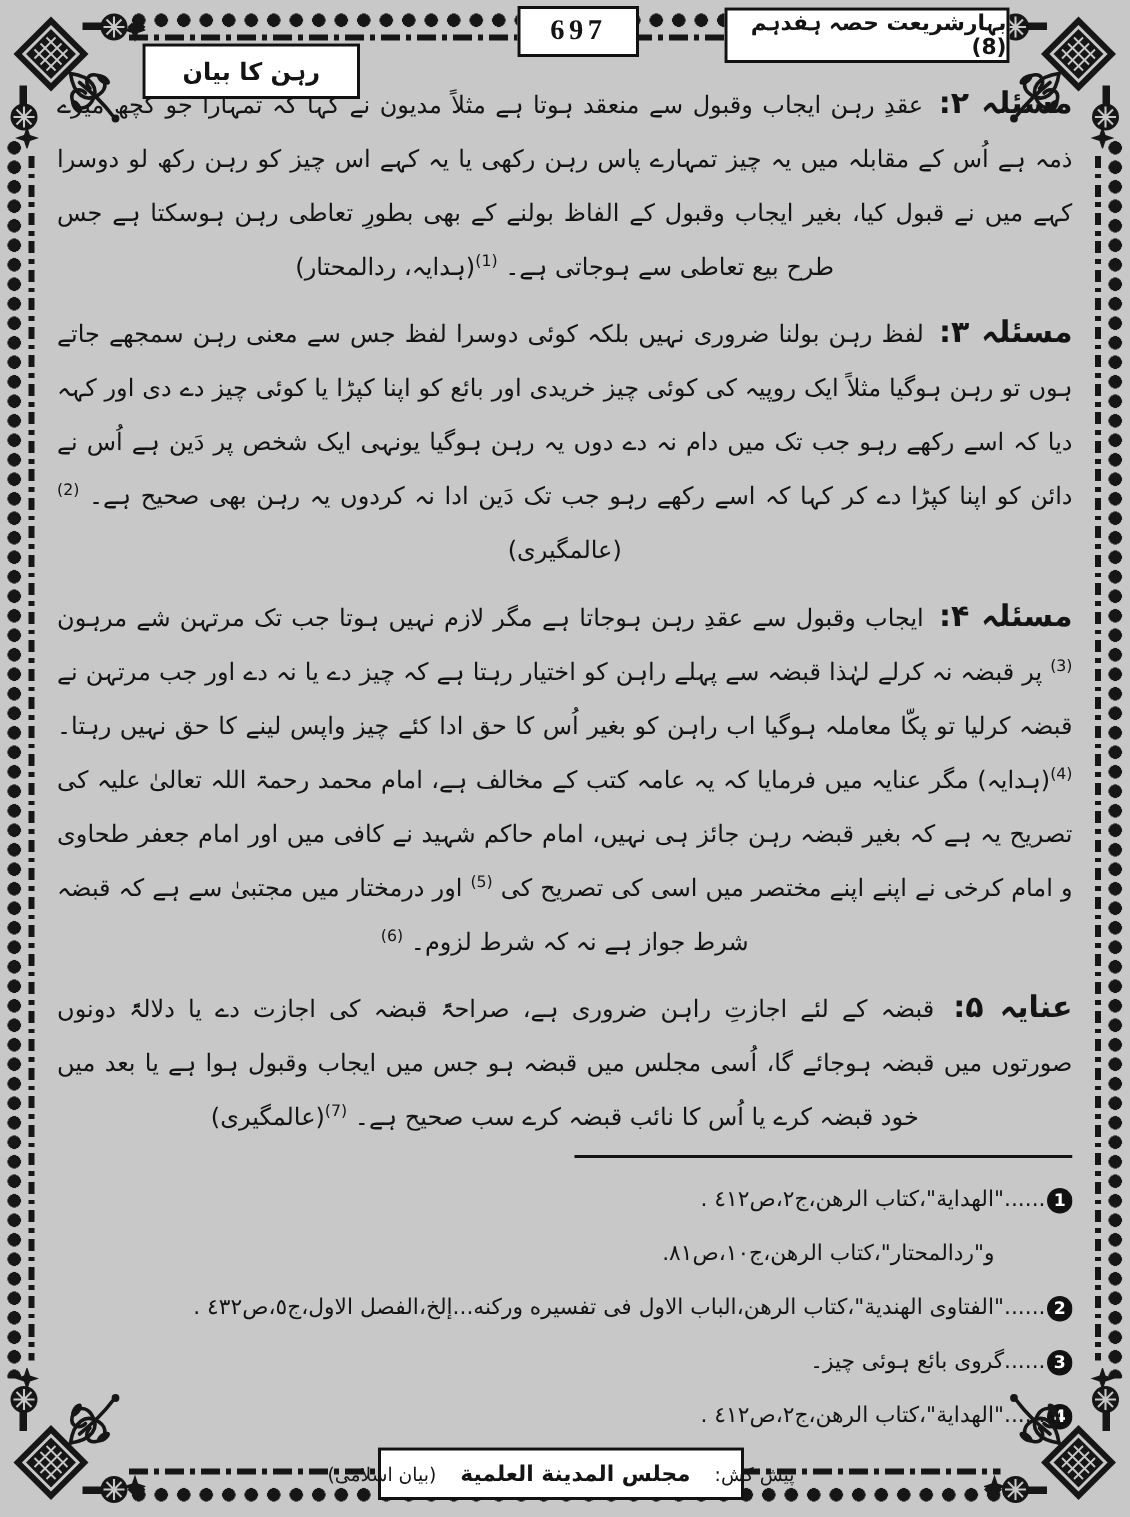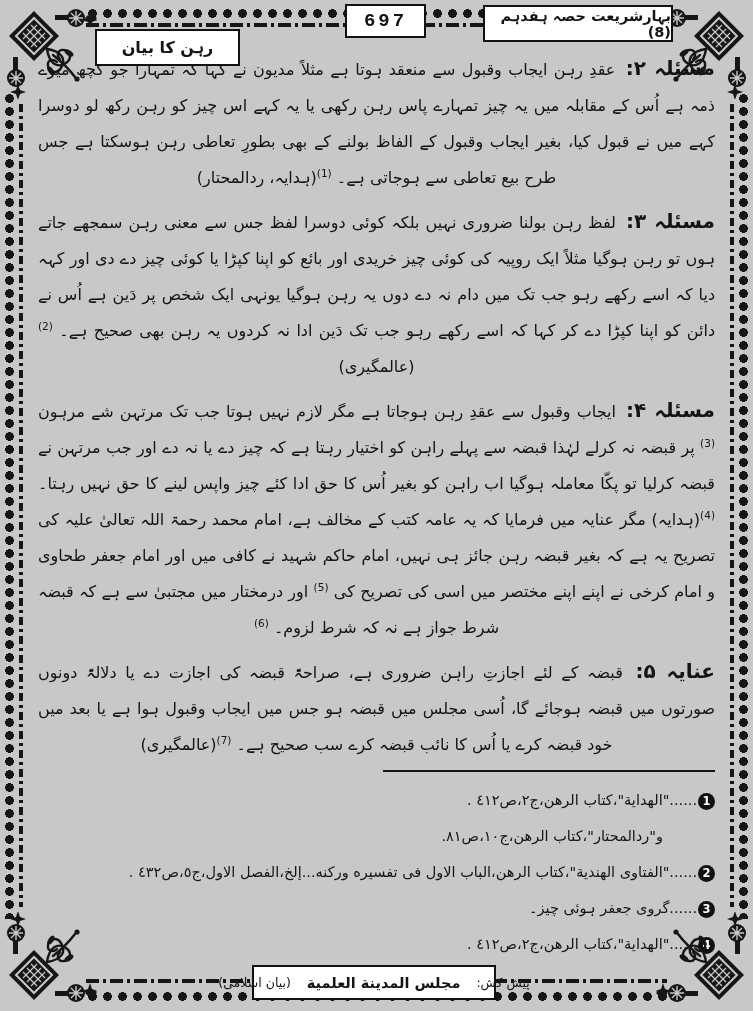--- a/index.html
+++ b/index.html
@@ -31,21 +31,21 @@
   .corner{position:absolute;width:94px;height:94px;z-index:3;}
   .corner.tl{left:3px;top:5px;}
   .corner.tr{right:3px;top:5px;transform:scaleX(-1);}
   .corner.bl{left:3px;bottom:5px;transform:scaleY(-1);}
   .corner.br{right:3px;bottom:5px;transform:scale(-1,-1);}
 
   
   .hbox{position:absolute;background:#fff;border:2.5px solid #111;z-index:5;
     display:flex;align-items:center;justify-content:center;}
   .chapter-box{left:95px;top:5px;width:141px;height:33px;font-size:16px;font-weight:bold;margin-top:24px;}
-  .pagenum-box{left:345px;top:4px;width:77px;height:30px;font-size:19px;font-weight:bold;letter-spacing:3px;font-family:Liberation Mono, monospace;}
+  .pagenum-box{left:345px;top:4px;width:77px;height:30px;font-size:19px;font-weight:bold;letter-spacing:3px;font-family:Liberation Serif, serif;}
   .booktitle-box{left:483px;top:5px;width:186px;height:33px;font-size:14.5px;font-weight:bold;}
   .footer-box{left:252px;bottom:11px;width:240px;height:31px;font-size:12.5px;z-index:5;white-space:nowrap;}
   .footer-box .f-bold{font-weight:bold;font-size:14.5px;margin:0 16px;}
 
   
   .content{position:absolute;left:38px;right:38px;top:50px;bottom:48px;overflow:hidden;z-index:2;}
   .para{margin:0 0 7px 0;font-size:16px;line-height:36px;
     text-align:justify;text-align-last:center;direction:rtl;}
   .mlabel{font-weight:bold;font-size:20px;padding-left:4px;}
   .fnref{font-size:10.5px;vertical-align:6px;line-height:0;}
@@ -219,21 +219,21 @@
         <p class="para"><b class="mlabel">مسئلہ ۲:</b><span> عقدِ رہن ایجاب وقبول سے منعقد ہوتا ہے مثلاً مدیون نے کہا کہ تمہارا جو کچھ میرے ذمہ ہے اُس کے مقابلہ میں یہ چیز تمہارے پاس رہن رکھی یا یہ کہے اس چیز کو رہن رکھ لو دوسرا کہے میں نے قبول کیا، بغیر ایجاب وقبول کے الفاظ بولنے کے بھی بطورِ تعاطی رہن ہوسکتا ہے جس طرح بیع تعاطی سے ہوجاتی ہے۔ </span><sup class="fnref">(1)</sup><span>(ہدایہ، ردالمحتار)</span></p>
         <p class="para"><b class="mlabel">مسئلہ ۳:</b><span> لفظ رہن بولنا ضروری نہیں بلکہ کوئی دوسرا لفظ جس سے معنی رہن سمجھے جاتے ہوں تو رہن ہوگیا مثلاً ایک روپیہ کی کوئی چیز خریدی اور بائع کو اپنا کپڑا یا کوئی چیز دے دی اور کہہ دیا کہ اسے رکھے رہو جب تک میں دام نہ دے دوں یہ رہن ہوگیا یونہی ایک شخص پر دَین ہے اُس نے دائن کو اپنا کپڑا دے کر کہا کہ اسے رکھے رہو جب تک دَین ادا نہ کردوں یہ رہن بھی صحیح ہے۔ </span><sup class="fnref">(2)</sup><span>(عالمگیری)</span></p>
         <p class="para"><b class="mlabel">مسئلہ ۴:</b><span> ایجاب وقبول سے عقدِ رہن ہوجاتا ہے مگر لازم نہیں ہوتا جب تک مرتہن شے مرہون </span><sup class="fnref">(3)</sup><span> پر قبضہ نہ کرلے لہٰذا قبضہ سے پہلے راہن کو اختیار رہتا ہے کہ چیز دے یا نہ دے اور جب مرتہن نے قبضہ کرلیا تو پکّا معاملہ ہوگیا اب راہن کو بغیر اُس کا حق ادا کئے چیز واپس لینے کا حق نہیں رہتا۔ </span><sup class="fnref">(4)</sup><span>(ہدایہ) مگر عنایہ میں فرمایا کہ یہ عامہ کتب کے مخالف ہے، امام محمد رحمۃ اللہ تعالیٰ علیہ کی تصریح یہ ہے کہ بغیر قبضہ رہن جائز ہی نہیں، امام حاکم شہید نے کافی میں اور امام جعفر طحاوی و امام کرخی نے اپنے اپنے مختصر میں اسی کی تصریح کی </span><sup class="fnref">(5)</sup><span> اور درمختار میں مجتبیٰ سے ہے کہ قبضہ شرط جواز ہے نہ کہ شرط لزوم۔ </span><sup class="fnref">(6)</sup></p>
         <p class="para"><b class="mlabel">عنایہ ۵:</b><span> قبضہ کے لئے اجازتِ راہن ضروری ہے، صراحۃً قبضہ کی اجازت دے یا دلالۃً دونوں صورتوں میں قبضہ ہوجائے گا، اُسی مجلس میں قبضہ ہو جس میں ایجاب وقبول ہوا ہے یا بعد میں خود قبضہ کرے یا اُس کا نائب قبضہ کرے سب صحیح ہے۔ </span><sup class="fnref">(7)</sup><span>(عالمگیری)</span></p>
       </div>
     <hr class="fn-sep">
     <div>
         <div class="fn-line"><span class="fn-num">1</span><span>......"الهداية"،كتاب الرهن،ج٢،ص٤١٢ .</span></div>
         <div class="fn-line fn-cont"><span>و"ردالمحتار"،كتاب الرهن،ج١٠،ص٨١.</span></div>
         <div class="fn-line"><span class="fn-num">2</span><span>......"الفتاوى الهندية"،كتاب الرهن،الباب الاول فى تفسيره وركنه...إلخ،الفصل الاول،ج٥،ص٤٣٢ .</span></div>
-        <div class="fn-line"><span class="fn-num">3</span><span>......گروی جعفر ہوئی چیز۔</span></div>
+        <div class="fn-line"><span class="fn-num">3</span><span>......گروی بائع ہوئی چیز۔</span></div>
         <div class="fn-line"><span class="fn-num">4</span><span>......"الهداية"،كتاب الرهن،ج٢،ص٤١٢ .</span></div>
         <div class="fn-line"></div>
       </div>
   </div>
 
   <div class="hbox footer-box">
     <span>پیش کش:</span>
     <span class="f-bold">مجلس المدینة العلمیة</span>
     <span>(بیان اسلامی)</span>
   </div>

